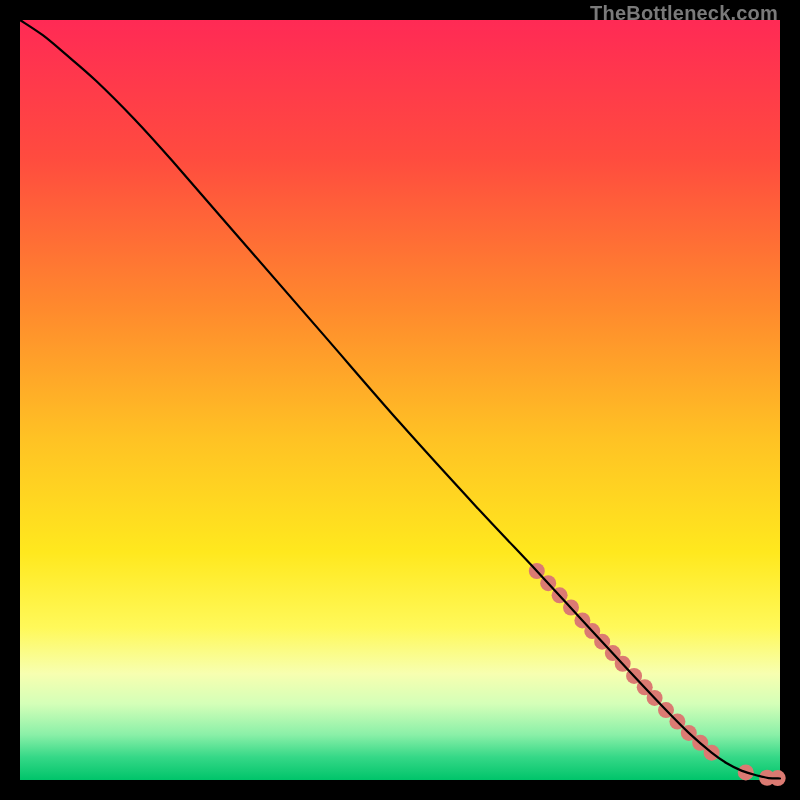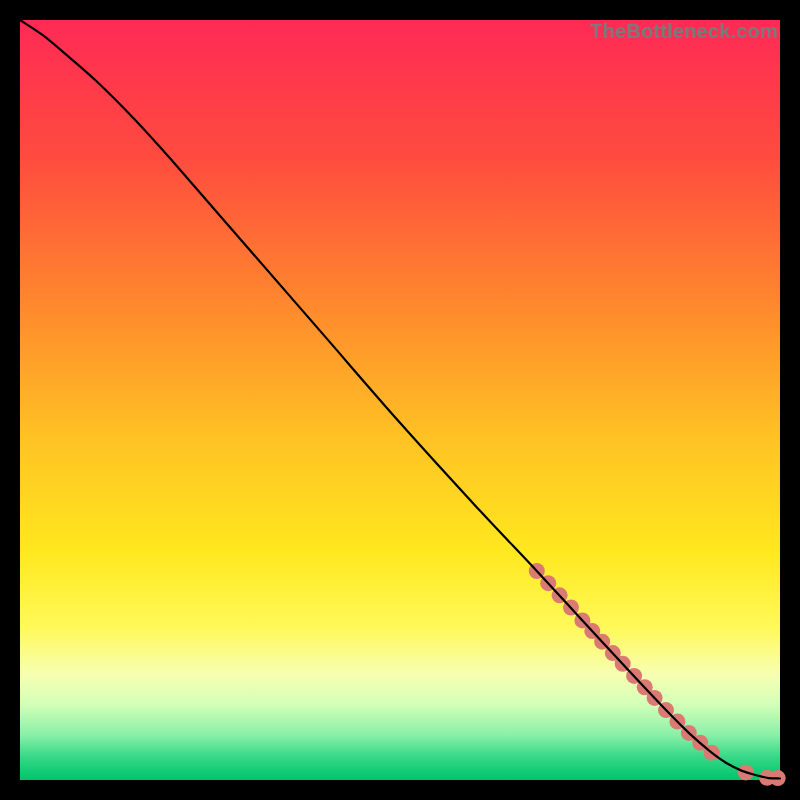--- a/index.html
+++ b/index.html
@@ -30,21 +30,21 @@
   }
   .curve {
     position: absolute;
     left: 0; top: 0;
     width: 760px;
     height: 760px;
     overflow: visible;
   }
   .watermark {
     position: absolute;
-    top: 20px;
+    top: 2px;
     right: 22px;
     color: #7a7a7a;
     font-size: 20px;
     font-weight: 600;
     letter-spacing: 0.2px;
   }
 </style>
 </head>
 <body>
 

